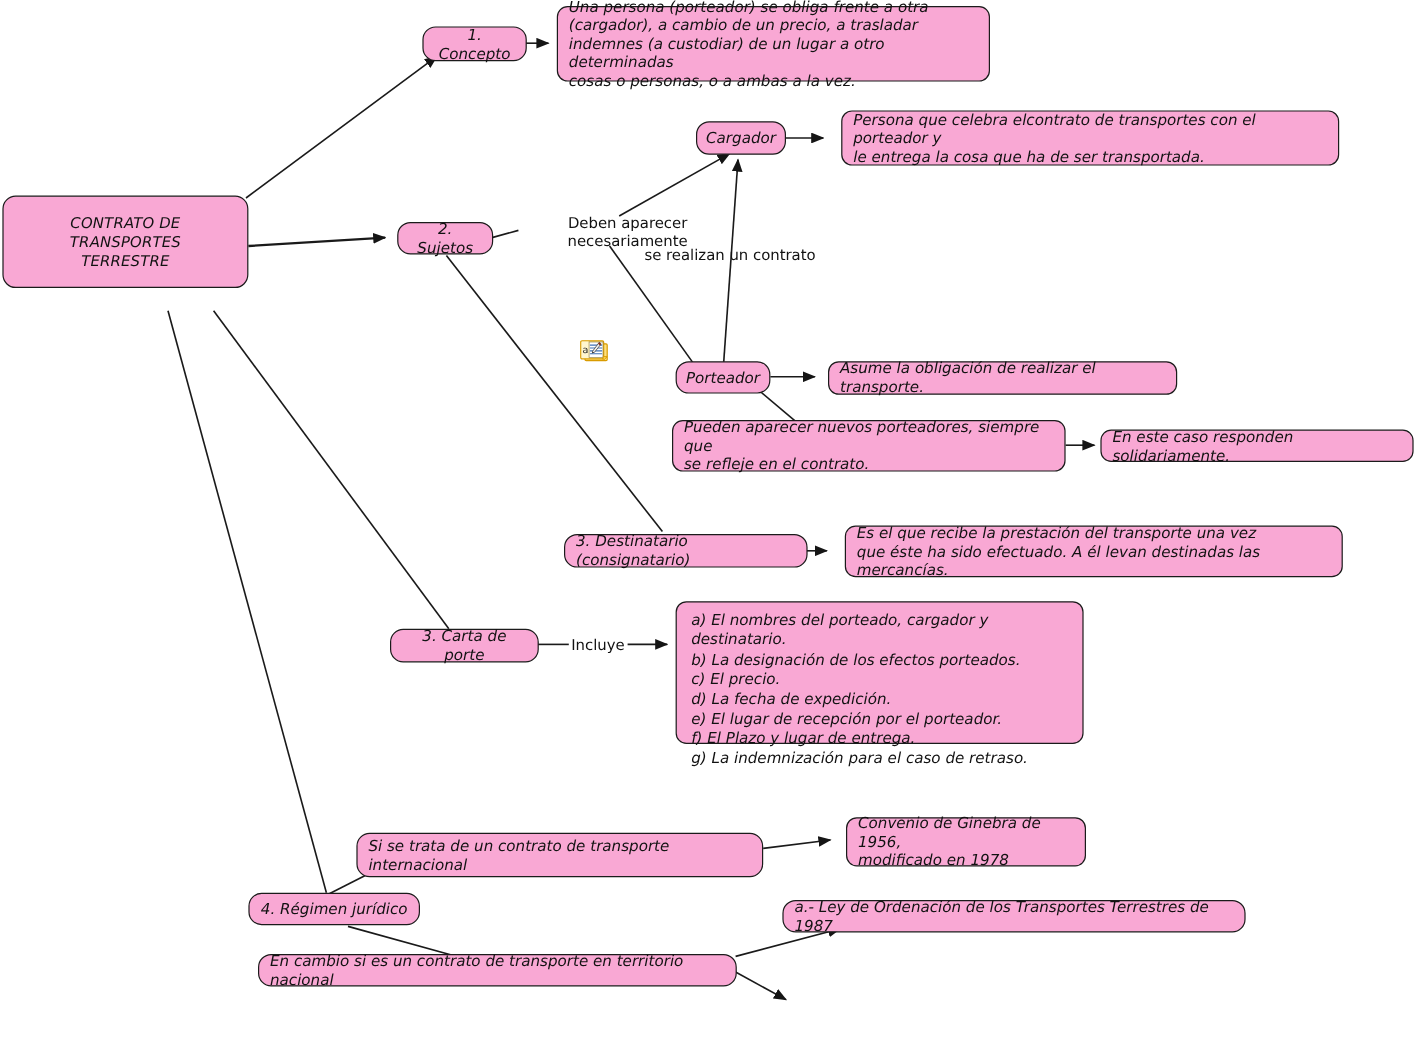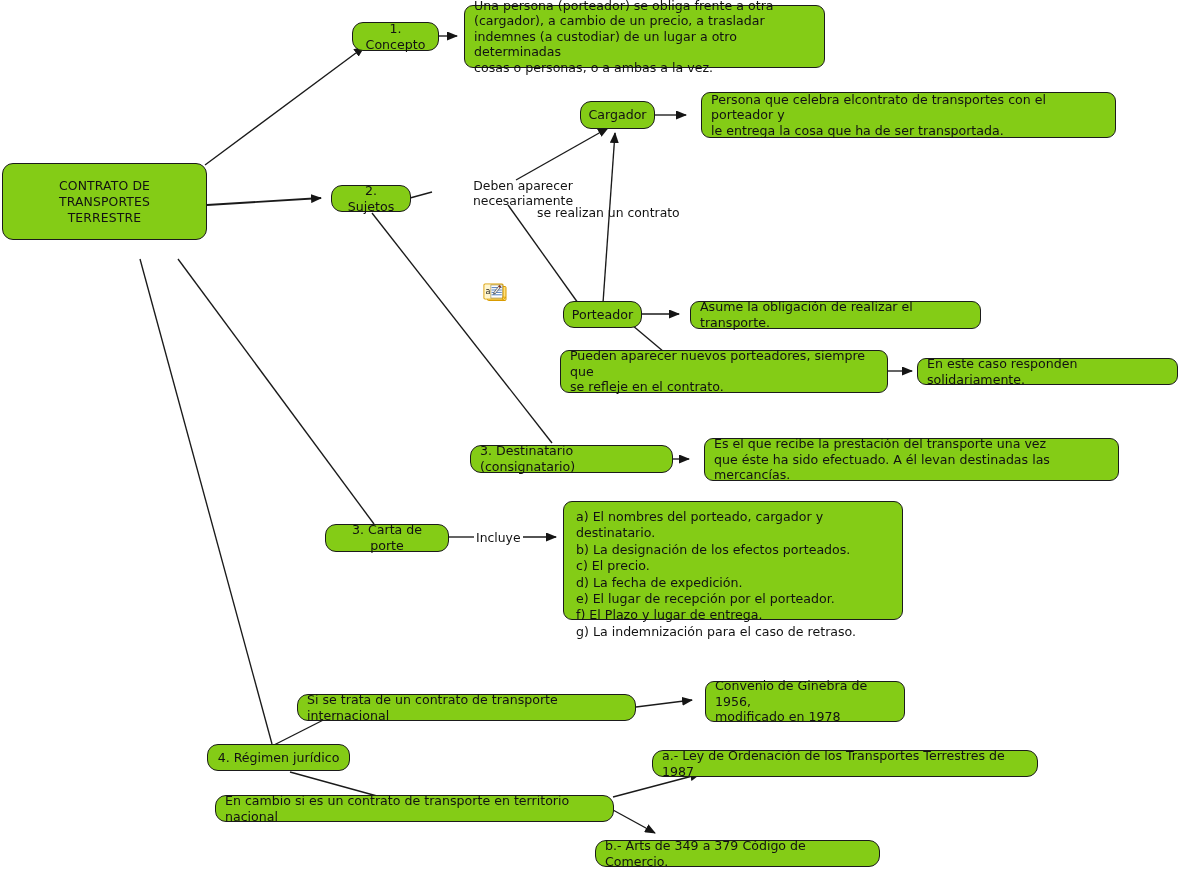--- a/index.html
+++ b/index.html
@@ -8,31 +8,32 @@
     width:1179px;height:870px;position:relative;overflow:hidden;
     font-family:"DejaVu Sans","Liberation Sans",sans-serif;
     color:#1a1a1a;
   }
   #canvas{position:absolute;inset:0;width:1179px;height:870px;}
   #edges{position:absolute;left:0;top:0;width:1179px;height:870px;pointer-events:none;}
 
   .node{
     position:absolute;
     box-sizing:border-box;
-    background:#84cc16;
+    background:#f9a8d4;
     border:1.3px solid #1b1b1b;
     border-radius:9px;
     font-size:12.6px;
     line-height:15.6px;
     color:#121212;
     padding:5px 9px;
     white-space:pre-line;
     display:flex;
     align-items:center;
     justify-content:flex-start;
+    font-style:italic;
   }
   .node.center{ justify-content:center; text-align:center; }
   .node.pill{ border-radius:11px; }
   .node.root{
     border-radius:11px;
     font-size:12.4px;
     letter-spacing:.15px;
     line-height:16px;
     text-align:center;
     justify-content:center;
@@ -148,30 +149,29 @@
   <div class="node list" style="left:563px;top:501px;width:340px;height:119px;">a) El nombres del porteado, cargador y destinatario.
 b) La designación de los efectos porteados.
 c) El precio.
 d) La fecha de expedición.
 e) El lugar de recepción por el porteador.
 f) El Plazo y lugar de entrega.
 g) La indemnización para el caso de retraso.</div>
 
   <div class="node pill center" style="left:207px;top:744px;width:143px;height:27px;">4. Régimen jurídico</div>
 
-  <div class="node pill" style="left:297px;top:694px;width:339px;height:27px;">Si se trata de un contrato de transporte internacional</div>
+  <div class="node pill" style="left:297px;top:694px;width:339px;height:37px;">Si se trata de un contrato de transporte internacional</div>
 
   <div class="node" style="left:705px;top:681px;width:200px;height:41px;">Convenio de Ginebra de 1956,
 modificado en 1978</div>
 
   <div class="node pill" style="left:215px;top:795px;width:399px;height:27px;">En cambio si es un contrato de transporte en territorio nacional</div>
 
   <div class="node pill" style="left:636px;top:750px;width:386px;height:27px;margin-left:16px;">a.- Ley de Ordenación de los Transportes Terrestres de 1987</div>
 
-  <div class="node pill" style="left:595px;top:840px;width:285px;height:27px;">b.- Arts de 349 a 379 Código de Comercio.</div>
 
   <div class="edge-label" style="left:432px;top:178px;width:110px;text-align:center;margin-left:36px;">Deben aparecer
 necesariamente</div>
 
   <div class="edge-label" style="left:537px;top:205px;">se realizan un contrato</div>
 
   <div class="edge-label" style="left:476px;top:530px;">Incluye</div>
 
   <div class="note-icon" style="left:483px;top:283px;">
     <svg width="24" height="20" viewBox="0 0 24 20">

